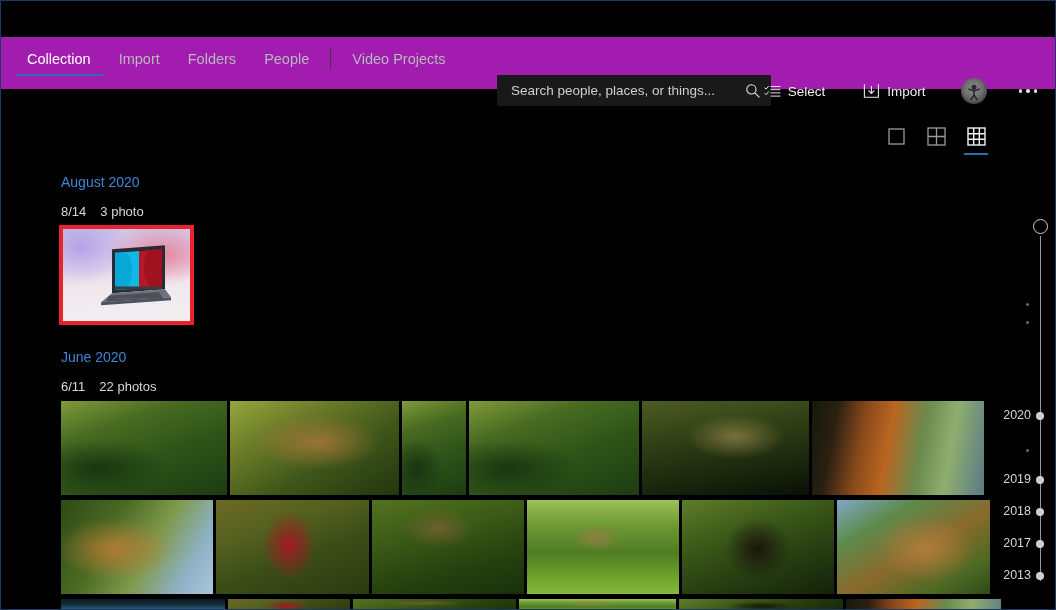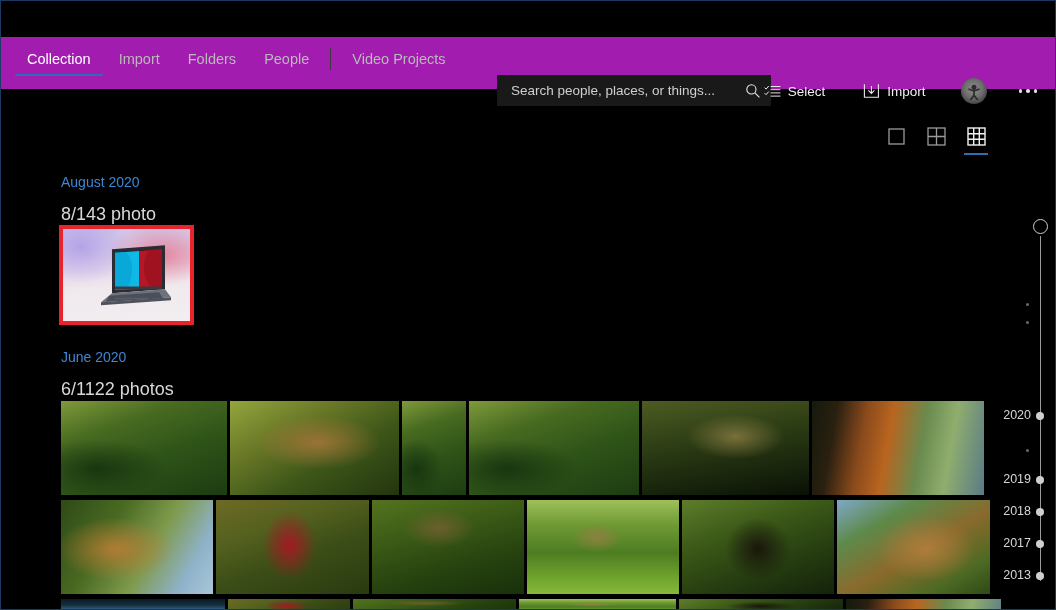--- a/index.html
+++ b/index.html
@@ -235,23 +235,24 @@
     height: 460px;
     overflow: hidden;
   }
   .group-month {
     position: absolute;
     font-size: 14px;
     color: #3f86d4;
   }
   .group-sub {
     position: absolute;
-    font-size: 18px;
+    font-size: 13px;
     color: #d8d8d8;
     display: flex;
+    gap: 14px;
   }
   .group-sub .date { color: #d8d8d8; }
 
   .selected-thumb {
     position: absolute;
     left: 58px;
     top: 224px;
     width: 135px;
     height: 100px;
     border: 4px solid #e8232c;

